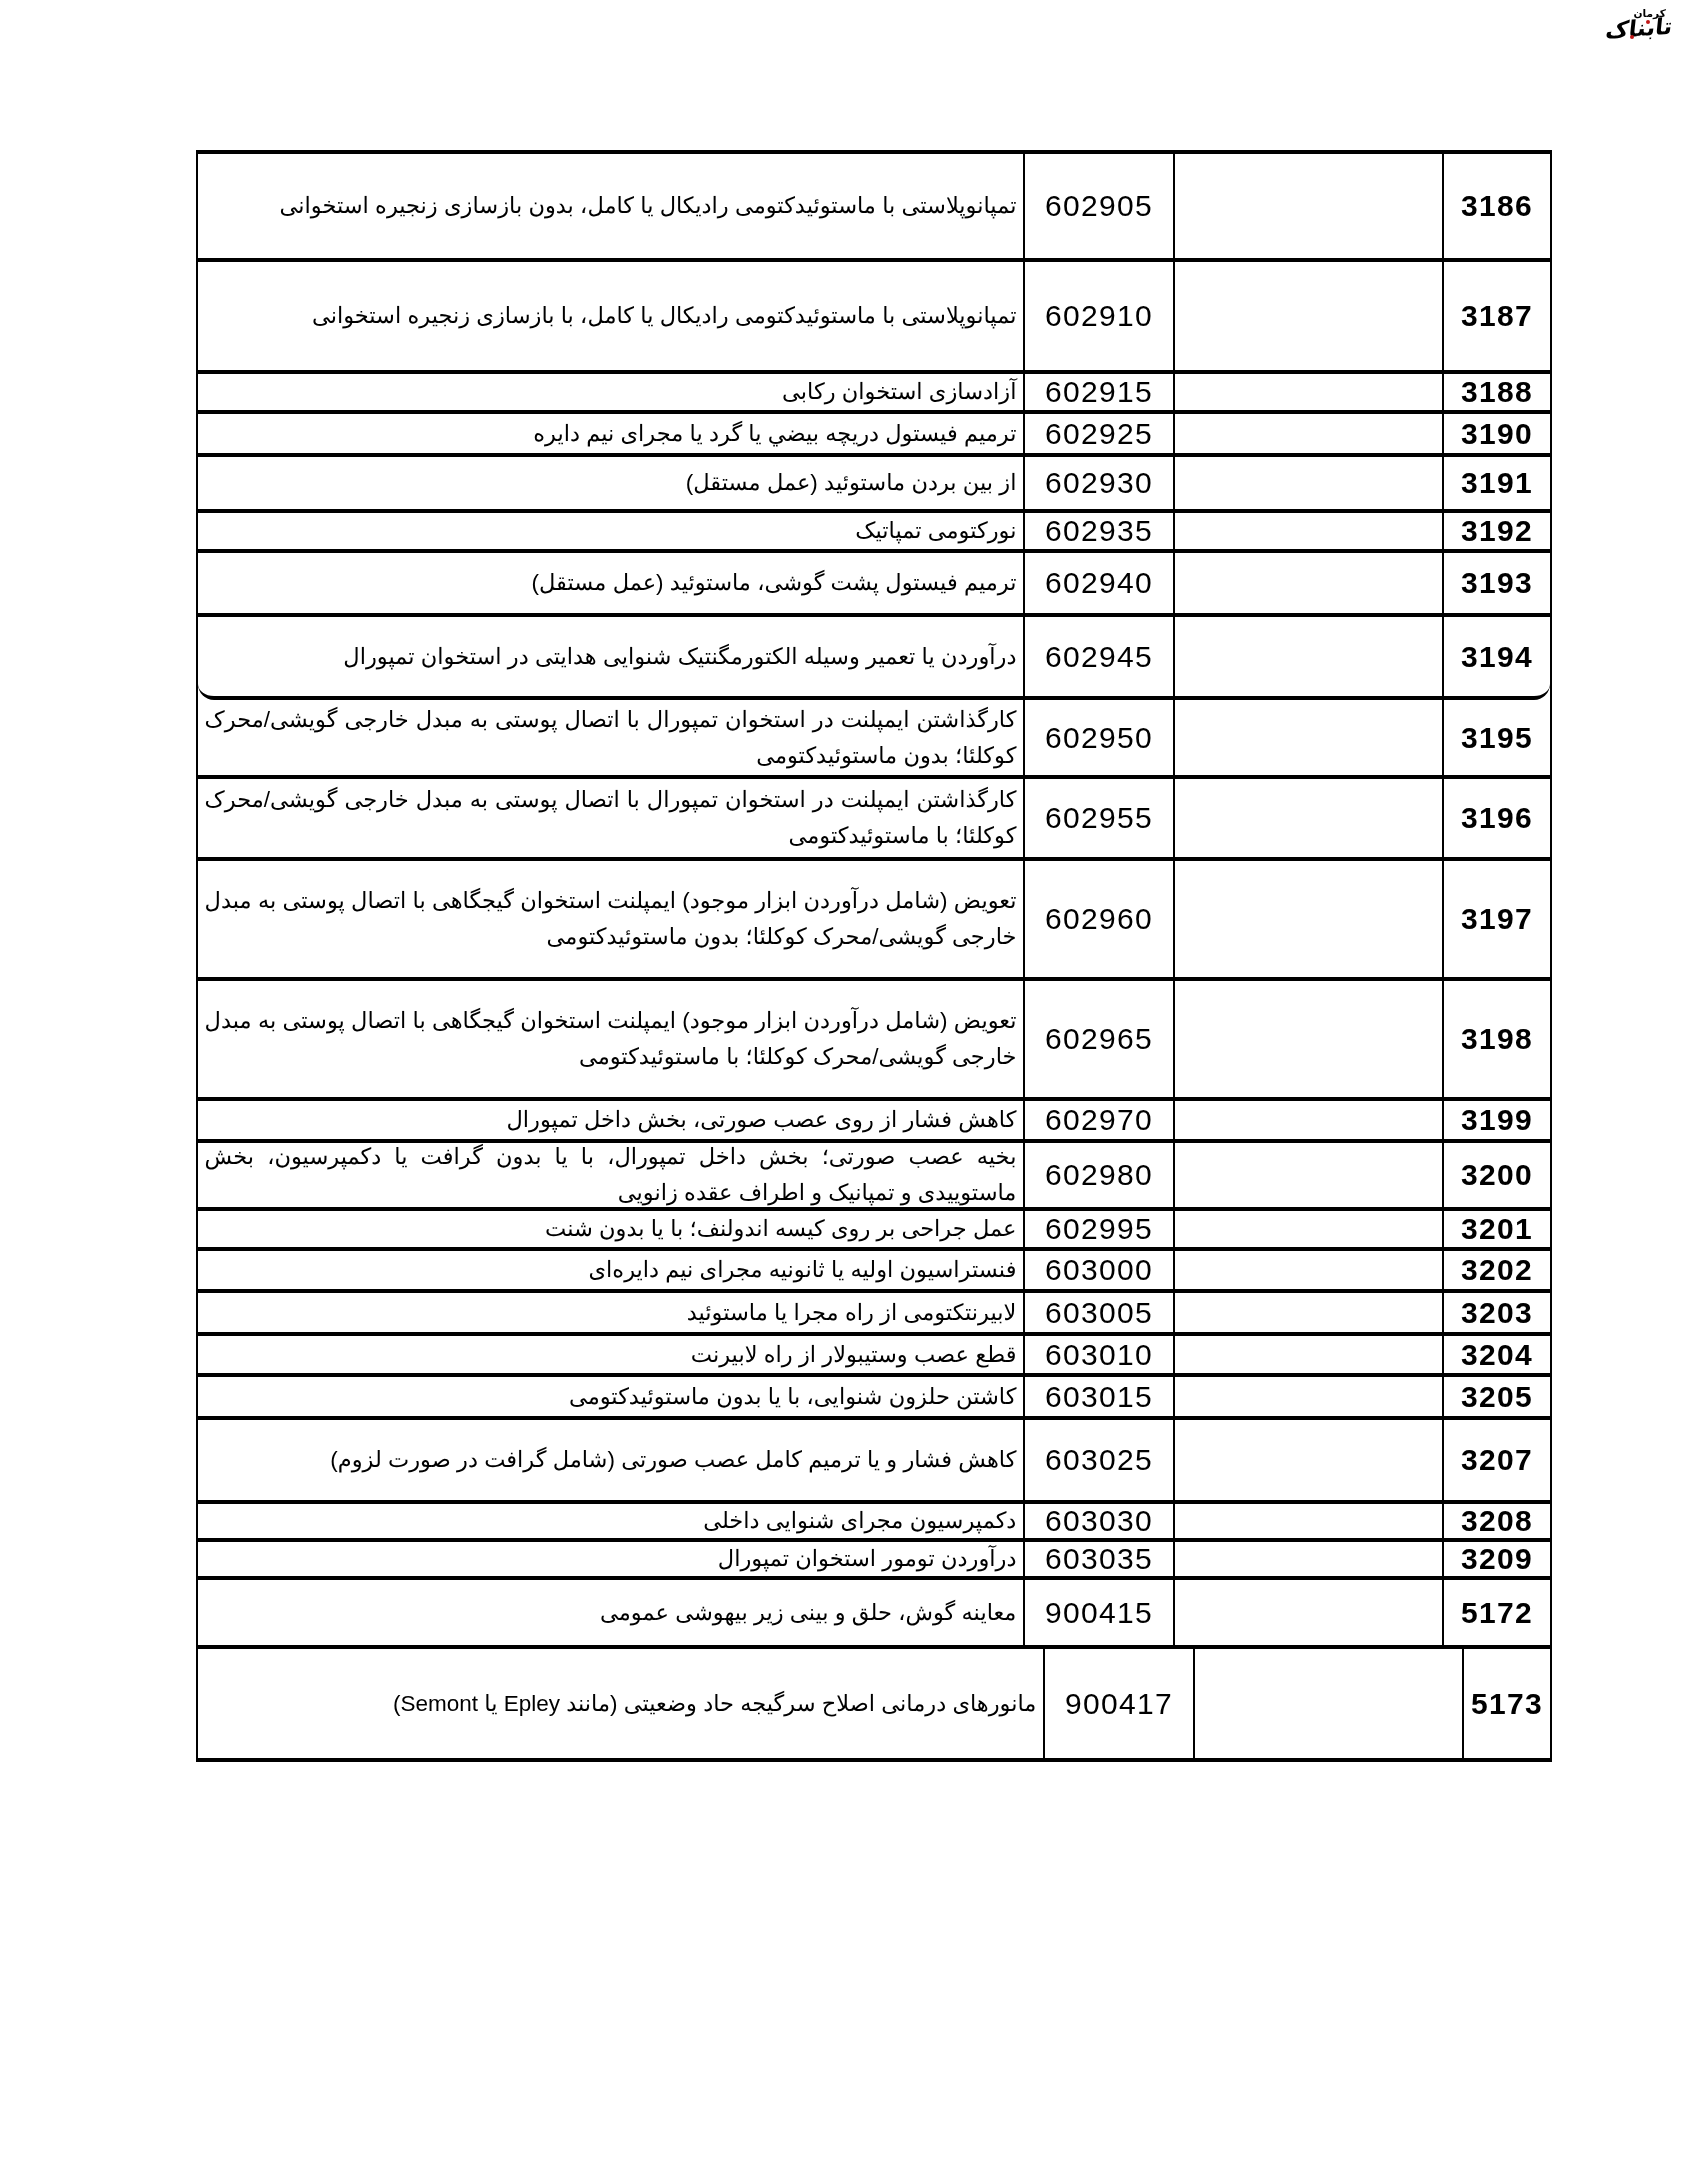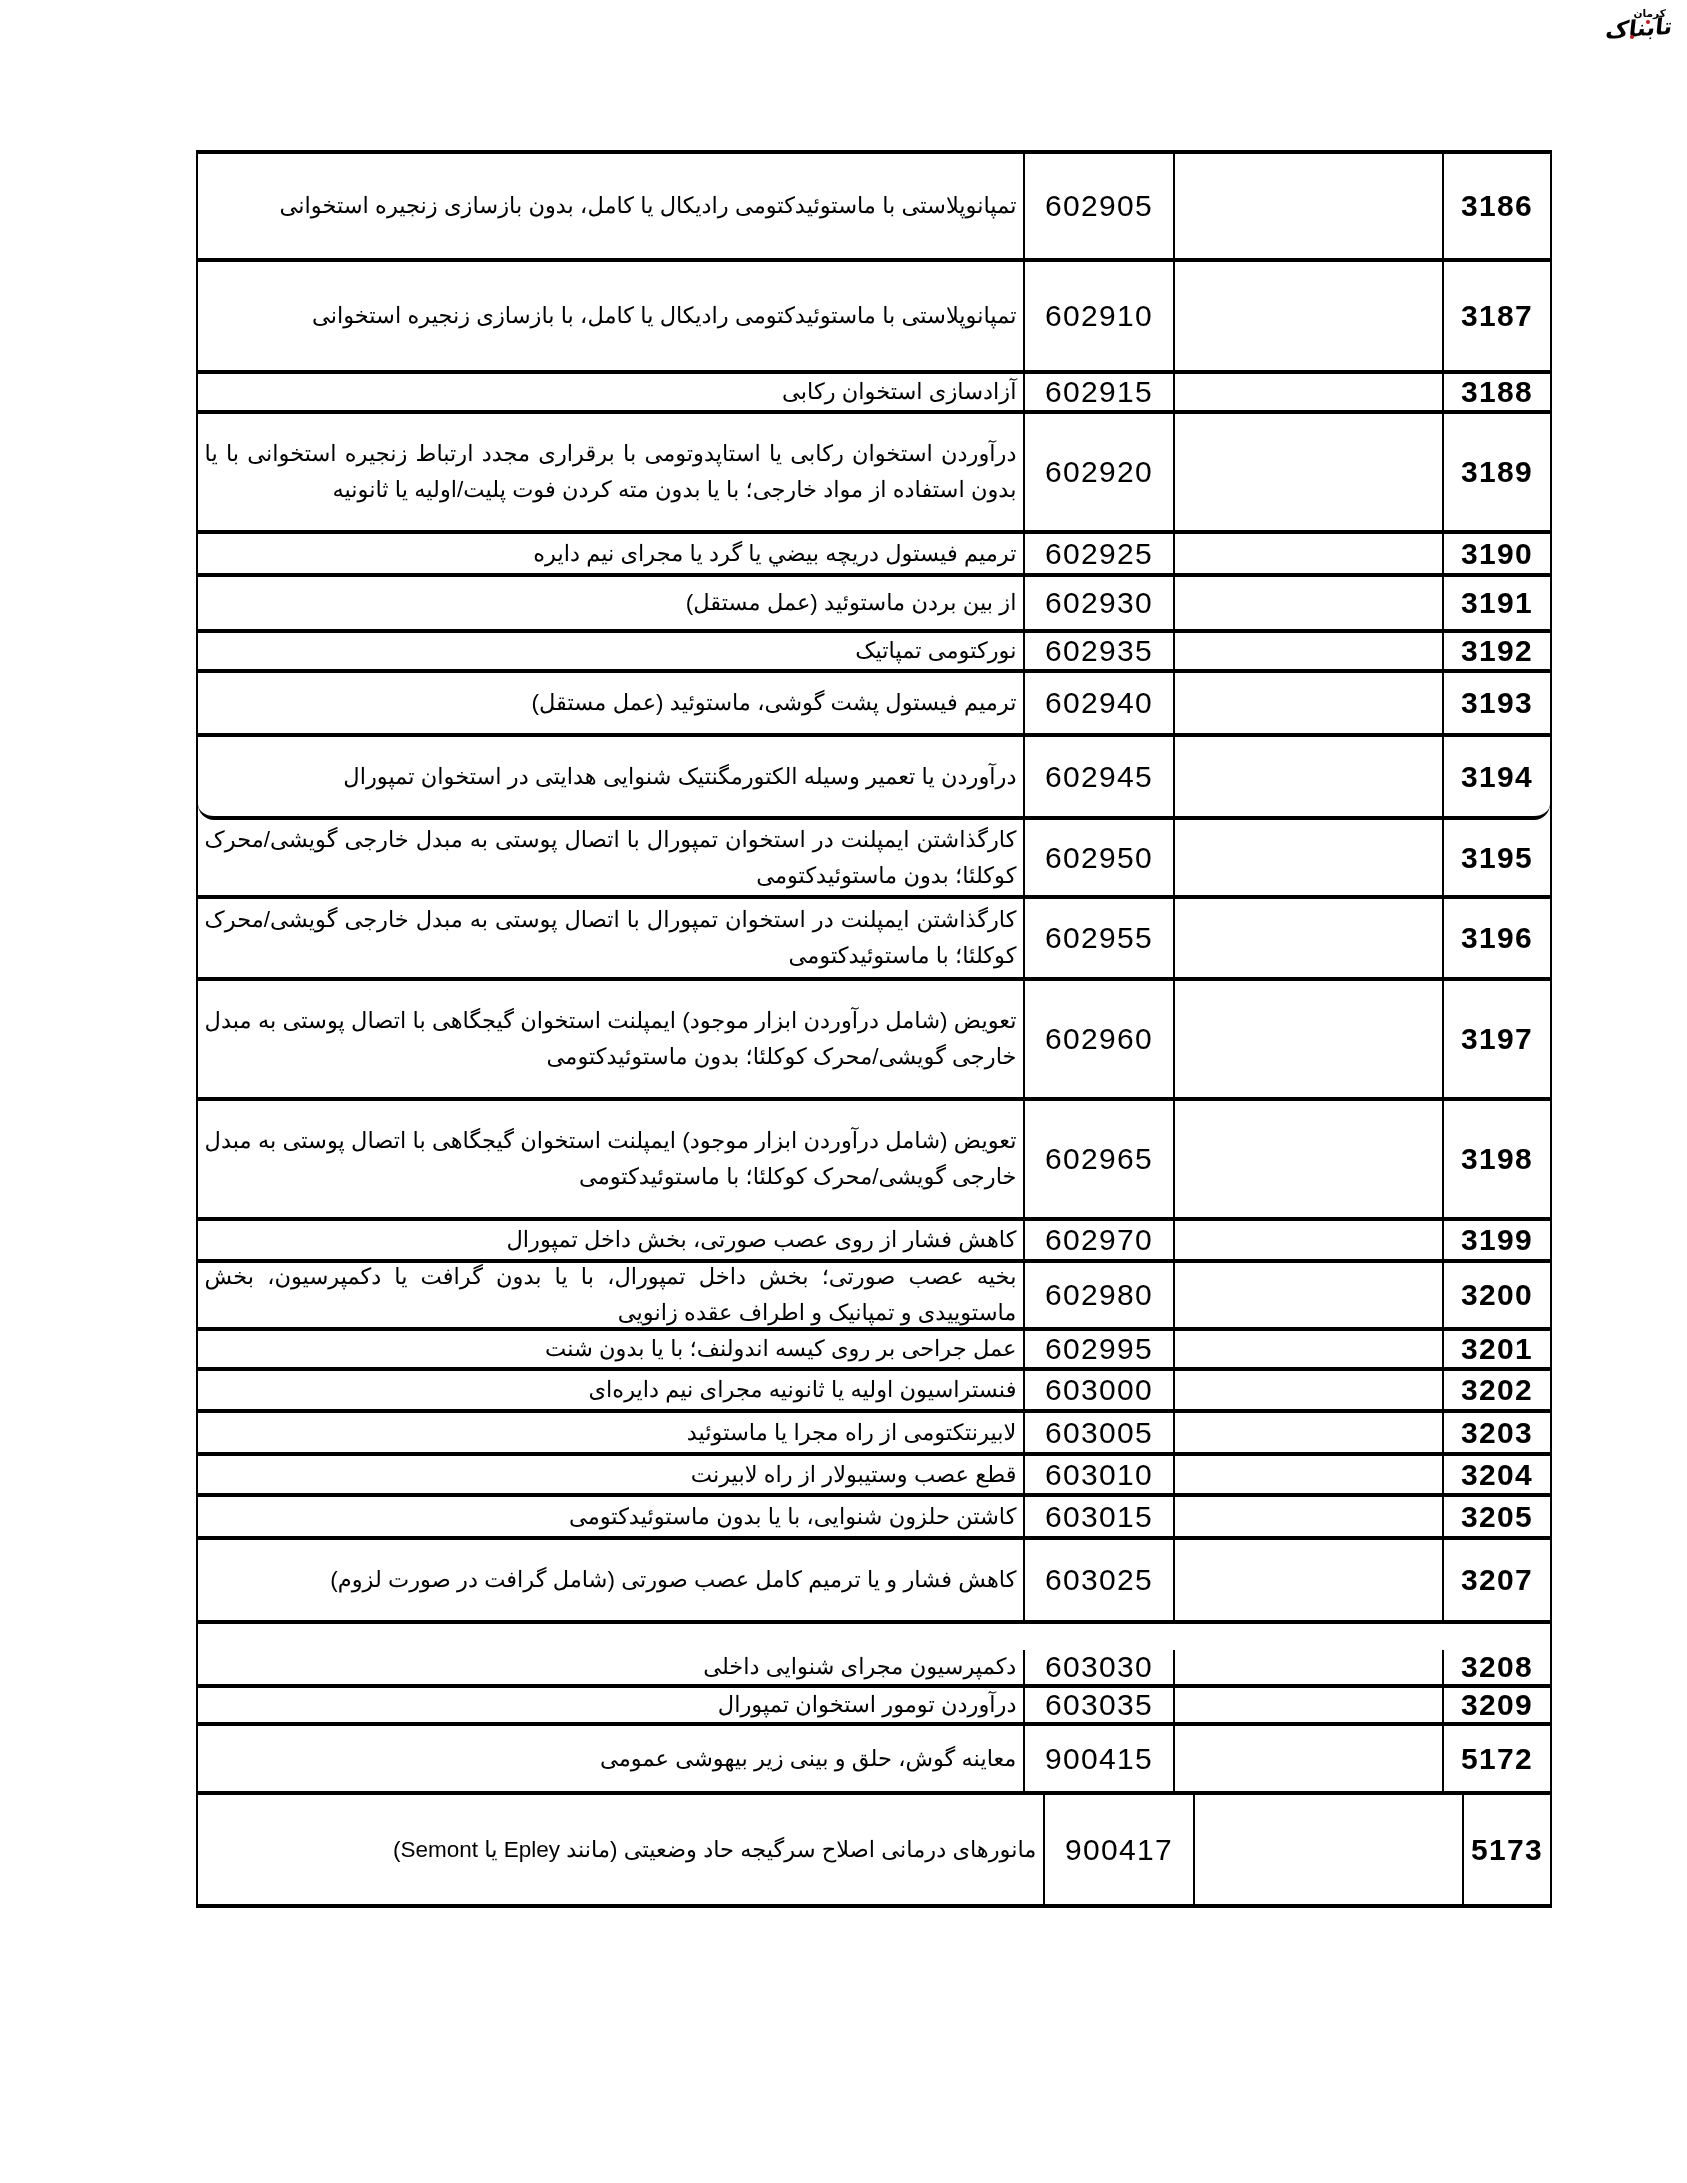--- a/index.html
+++ b/index.html
@@ -154,184 +154,176 @@
 
   <div class="row" style="height: 40px;">
     <div class="cell desc">
       <span class="desc-text">آزادسازی استخوان رکابی</span>
     </div>
     <div class="cell code">602915</div>
     <div class="cell blank"></div>
     <div class="cell num">3188</div>
   </div>
 
+
+  <div class="row" style="height: 43px;">
+    <div class="cell desc">
+      <span class="desc-text">ترمیم فیستول دریچه بیضي یا گرد یا مجرای نیم دایره</span>
+    </div>
+    <div class="cell code">602925</div>
+    <div class="cell blank"></div>
+    <div class="cell num">3190</div>
+  </div>
+
+  <div class="row" style="height: 56px;">
+    <div class="cell desc">
+      <span class="desc-text">از بین بردن ماستوئید (عمل مستقل)</span>
+    </div>
+    <div class="cell code">602930</div>
+    <div class="cell blank"></div>
+    <div class="cell num">3191</div>
+  </div>
+
+  <div class="row" style="height: 40px;">
+    <div class="cell desc">
+      <span class="desc-text">نورکتومی تمپاتیک</span>
+    </div>
+    <div class="cell code">602935</div>
+    <div class="cell blank"></div>
+    <div class="cell num">3192</div>
+  </div>
+
+  <div class="row" style="height: 64px;">
+    <div class="cell desc">
+      <span class="desc-text">ترمیم فیستول پشت گوشی، ماستوئید (عمل مستقل)</span>
+    </div>
+    <div class="cell code">602940</div>
+    <div class="cell blank"></div>
+    <div class="cell num">3193</div>
+  </div>
+
+  <div class="row" style="height: 83px; border-radius: 16px;">
+    <div class="cell desc">
+      <span class="desc-text">درآوردن یا تعمیر وسیله الکتورمگنتیک شنوایی هدایتی در استخوان تمپورال</span>
+    </div>
+    <div class="cell code">602945</div>
+    <div class="cell blank"></div>
+    <div class="cell num">3194</div>
+  </div>
+
+  <div class="row" style="height: 79px;">
+    <div class="cell desc">
+      <span class="desc-text">کارگذاشتن ایمپلنت در استخوان تمپورال با اتصال پوستی به مبدل خارجی گویشی/محرک کوکلئا؛ بدون ماستوئیدکتومی</span>
+    </div>
+    <div class="cell code">602950</div>
+    <div class="cell blank"></div>
+    <div class="cell num">3195</div>
+  </div>
+
+  <div class="row" style="height: 82px;">
+    <div class="cell desc">
+      <span class="desc-text">کارگذاشتن ایمپلنت در استخوان تمپورال با اتصال پوستی به مبدل خارجی گویشی/محرک کوکلئا؛ با ماستوئیدکتومی</span>
+    </div>
+    <div class="cell code">602955</div>
+    <div class="cell blank"></div>
+    <div class="cell num">3196</div>
+  </div>
+
   <div class="row" style="height: 120px;">
     <div class="cell desc">
-      <span class="desc-text">درآوردن استخوان رکابی یا استاپدوتومی با برقراری مجدد ارتباط زنجیره استخوانی با یا بدون استفاده از مواد خارجی؛ با یا بدون مته کردن فوت پلیت/اولیه یا ثانونیه</span>
-    </div>
-    <div class="cell code">602920</div>
-    <div class="cell blank"></div>
-    <div class="cell num">3189</div>
+      <span class="desc-text">تعویض (شامل درآوردن ابزار موجود) ایمپلنت استخوان گیجگاهی با اتصال پوستی به مبدل خارجی گویشی/محرک کوکلئا؛ بدون ماستوئیدکتومی</span>
+    </div>
+    <div class="cell code">602960</div>
+    <div class="cell blank"></div>
+    <div class="cell num">3197</div>
+  </div>
+
+  <div class="row" style="height: 120px;">
+    <div class="cell desc">
+      <span class="desc-text">تعویض (شامل درآوردن ابزار موجود) ایمپلنت استخوان گیجگاهی با اتصال پوستی به مبدل خارجی گویشی/محرک کوکلئا؛ با ماستوئیدکتومی</span>
+    </div>
+    <div class="cell code">602965</div>
+    <div class="cell blank"></div>
+    <div class="cell num">3198</div>
+  </div>
+
+  <div class="row" style="height: 42px;">
+    <div class="cell desc">
+      <span class="desc-text">کاهش فشار از روی عصب صورتی، بخش داخل تمپورال</span>
+    </div>
+    <div class="cell code">602970</div>
+    <div class="cell blank"></div>
+    <div class="cell num">3199</div>
+  </div>
+
+  <div class="row" style="height: 68px;">
+    <div class="cell desc">
+      <span class="desc-text">بخیه عصب صورتی؛ بخش داخل تمپورال، با یا بدون گرافت یا دکمپرسیون، بخش ماستوییدی و تمپانیک و اطراف عقده زانویی</span>
+    </div>
+    <div class="cell code">602980</div>
+    <div class="cell blank"></div>
+    <div class="cell num">3200</div>
+  </div>
+
+  <div class="row" style="height: 40px;">
+    <div class="cell desc">
+      <span class="desc-text">عمل جراحی بر روی کیسه اندولنف؛ با یا بدون شنت</span>
+    </div>
+    <div class="cell code">602995</div>
+    <div class="cell blank"></div>
+    <div class="cell num">3201</div>
+  </div>
+
+  <div class="row" style="height: 42px;">
+    <div class="cell desc">
+      <span class="desc-text">فنستراسیون اولیه یا ثانونیه مجرای نیم دایره‌ای</span>
+    </div>
+    <div class="cell code">603000</div>
+    <div class="cell blank"></div>
+    <div class="cell num">3202</div>
   </div>
 
   <div class="row" style="height: 43px;">
     <div class="cell desc">
-      <span class="desc-text">ترمیم فیستول دریچه بیضي یا گرد یا مجرای نیم دایره</span>
-    </div>
-    <div class="cell code">602925</div>
-    <div class="cell blank"></div>
-    <div class="cell num">3190</div>
-  </div>
-
-  <div class="row" style="height: 56px;">
-    <div class="cell desc">
-      <span class="desc-text">از بین بردن ماستوئید (عمل مستقل)</span>
-    </div>
-    <div class="cell code">602930</div>
-    <div class="cell blank"></div>
-    <div class="cell num">3191</div>
-  </div>
-
-  <div class="row" style="height: 40px;">
-    <div class="cell desc">
-      <span class="desc-text">نورکتومی تمپاتیک</span>
-    </div>
-    <div class="cell code">602935</div>
-    <div class="cell blank"></div>
-    <div class="cell num">3192</div>
-  </div>
-
-  <div class="row" style="height: 64px;">
-    <div class="cell desc">
-      <span class="desc-text">ترمیم فیستول پشت گوشی، ماستوئید (عمل مستقل)</span>
-    </div>
-    <div class="cell code">602940</div>
-    <div class="cell blank"></div>
-    <div class="cell num">3193</div>
-  </div>
-
-  <div class="row" style="height: 83px; border-radius: 16px;">
-    <div class="cell desc">
-      <span class="desc-text">درآوردن یا تعمیر وسیله الکتورمگنتیک شنوایی هدایتی در استخوان تمپورال</span>
-    </div>
-    <div class="cell code">602945</div>
-    <div class="cell blank"></div>
-    <div class="cell num">3194</div>
-  </div>
-
-  <div class="row" style="height: 79px;">
-    <div class="cell desc">
-      <span class="desc-text">کارگذاشتن ایمپلنت در استخوان تمپورال با اتصال پوستی به مبدل خارجی گویشی/محرک کوکلئا؛ بدون ماستوئیدکتومی</span>
-    </div>
-    <div class="cell code">602950</div>
-    <div class="cell blank"></div>
-    <div class="cell num">3195</div>
-  </div>
-
-  <div class="row" style="height: 82px;">
-    <div class="cell desc">
-      <span class="desc-text">کارگذاشتن ایمپلنت در استخوان تمپورال با اتصال پوستی به مبدل خارجی گویشی/محرک کوکلئا؛ با ماستوئیدکتومی</span>
-    </div>
-    <div class="cell code">602955</div>
-    <div class="cell blank"></div>
-    <div class="cell num">3196</div>
-  </div>
-
-  <div class="row" style="height: 120px;">
-    <div class="cell desc">
-      <span class="desc-text">تعویض (شامل درآوردن ابزار موجود) ایمپلنت استخوان گیجگاهی با اتصال پوستی به مبدل خارجی گویشی/محرک کوکلئا؛ بدون ماستوئیدکتومی</span>
-    </div>
-    <div class="cell code">602960</div>
-    <div class="cell blank"></div>
-    <div class="cell num">3197</div>
-  </div>
-
-  <div class="row" style="height: 120px;">
-    <div class="cell desc">
-      <span class="desc-text">تعویض (شامل درآوردن ابزار موجود) ایمپلنت استخوان گیجگاهی با اتصال پوستی به مبدل خارجی گویشی/محرک کوکلئا؛ با ماستوئیدکتومی</span>
-    </div>
-    <div class="cell code">602965</div>
-    <div class="cell blank"></div>
-    <div class="cell num">3198</div>
-  </div>
-
-  <div class="row" style="height: 42px;">
-    <div class="cell desc">
-      <span class="desc-text">کاهش فشار از روی عصب صورتی، بخش داخل تمپورال</span>
-    </div>
-    <div class="cell code">602970</div>
-    <div class="cell blank"></div>
-    <div class="cell num">3199</div>
-  </div>
-
-  <div class="row" style="height: 68px;">
-    <div class="cell desc">
-      <span class="desc-text">بخیه عصب صورتی؛ بخش داخل تمپورال، با یا بدون گرافت یا دکمپرسیون، بخش ماستوییدی و تمپانیک و اطراف عقده زانویی</span>
-    </div>
-    <div class="cell code">602980</div>
-    <div class="cell blank"></div>
-    <div class="cell num">3200</div>
-  </div>
-
-  <div class="row" style="height: 40px;">
-    <div class="cell desc">
-      <span class="desc-text">عمل جراحی بر روی کیسه اندولنف؛ با یا بدون شنت</span>
-    </div>
-    <div class="cell code">602995</div>
-    <div class="cell blank"></div>
-    <div class="cell num">3201</div>
-  </div>
-
-  <div class="row" style="height: 42px;">
-    <div class="cell desc">
-      <span class="desc-text">فنستراسیون اولیه یا ثانونیه مجرای نیم دایره‌ای</span>
-    </div>
-    <div class="cell code">603000</div>
-    <div class="cell blank"></div>
-    <div class="cell num">3202</div>
+      <span class="desc-text">لابیرنتکتومی از راه مجرا یا ماستوئید</span>
+    </div>
+    <div class="cell code">603005</div>
+    <div class="cell blank"></div>
+    <div class="cell num">3203</div>
+  </div>
+
+  <div class="row" style="height: 41px;">
+    <div class="cell desc">
+      <span class="desc-text">قطع عصب وستیبولار از راه لابیرنت</span>
+    </div>
+    <div class="cell code">603010</div>
+    <div class="cell blank"></div>
+    <div class="cell num">3204</div>
   </div>
 
   <div class="row" style="height: 43px;">
     <div class="cell desc">
-      <span class="desc-text">لابیرنتکتومی از راه مجرا یا ماستوئید</span>
-    </div>
-    <div class="cell code">603005</div>
-    <div class="cell blank"></div>
-    <div class="cell num">3203</div>
-  </div>
-
-  <div class="row" style="height: 41px;">
-    <div class="cell desc">
-      <span class="desc-text">قطع عصب وستیبولار از راه لابیرنت</span>
-    </div>
-    <div class="cell code">603010</div>
-    <div class="cell blank"></div>
-    <div class="cell num">3204</div>
-  </div>
-
-  <div class="row" style="height: 43px;">
-    <div class="cell desc">
       <span class="desc-text">کاشتن حلزون شنوایی، با یا بدون ماستوئیدکتومی</span>
     </div>
     <div class="cell code">603015</div>
     <div class="cell blank"></div>
     <div class="cell num">3205</div>
   </div>
 
 
   <div class="row" style="height: 84px;">
     <div class="cell desc">
       <span class="desc-text">کاهش فشار و یا ترمیم کامل عصب صورتی (شامل گرافت در صورت لزوم)</span>
     </div>
     <div class="cell code">603025</div>
     <div class="cell blank"></div>
     <div class="cell num">3207</div>
   </div>
 
-  <div class="row" style="height: 38px; margin-top: 26px;">
+  <div class="row" style="height: 38px;">
     <div class="cell desc">
       <span class="desc-text">دکمپرسیون مجرای شنوایی داخلی</span>
     </div>
     <div class="cell code">603030</div>
     <div class="cell blank"></div>
     <div class="cell num">3208</div>
   </div>
 
   <div class="row" style="height: 38px;">
     <div class="cell desc">

